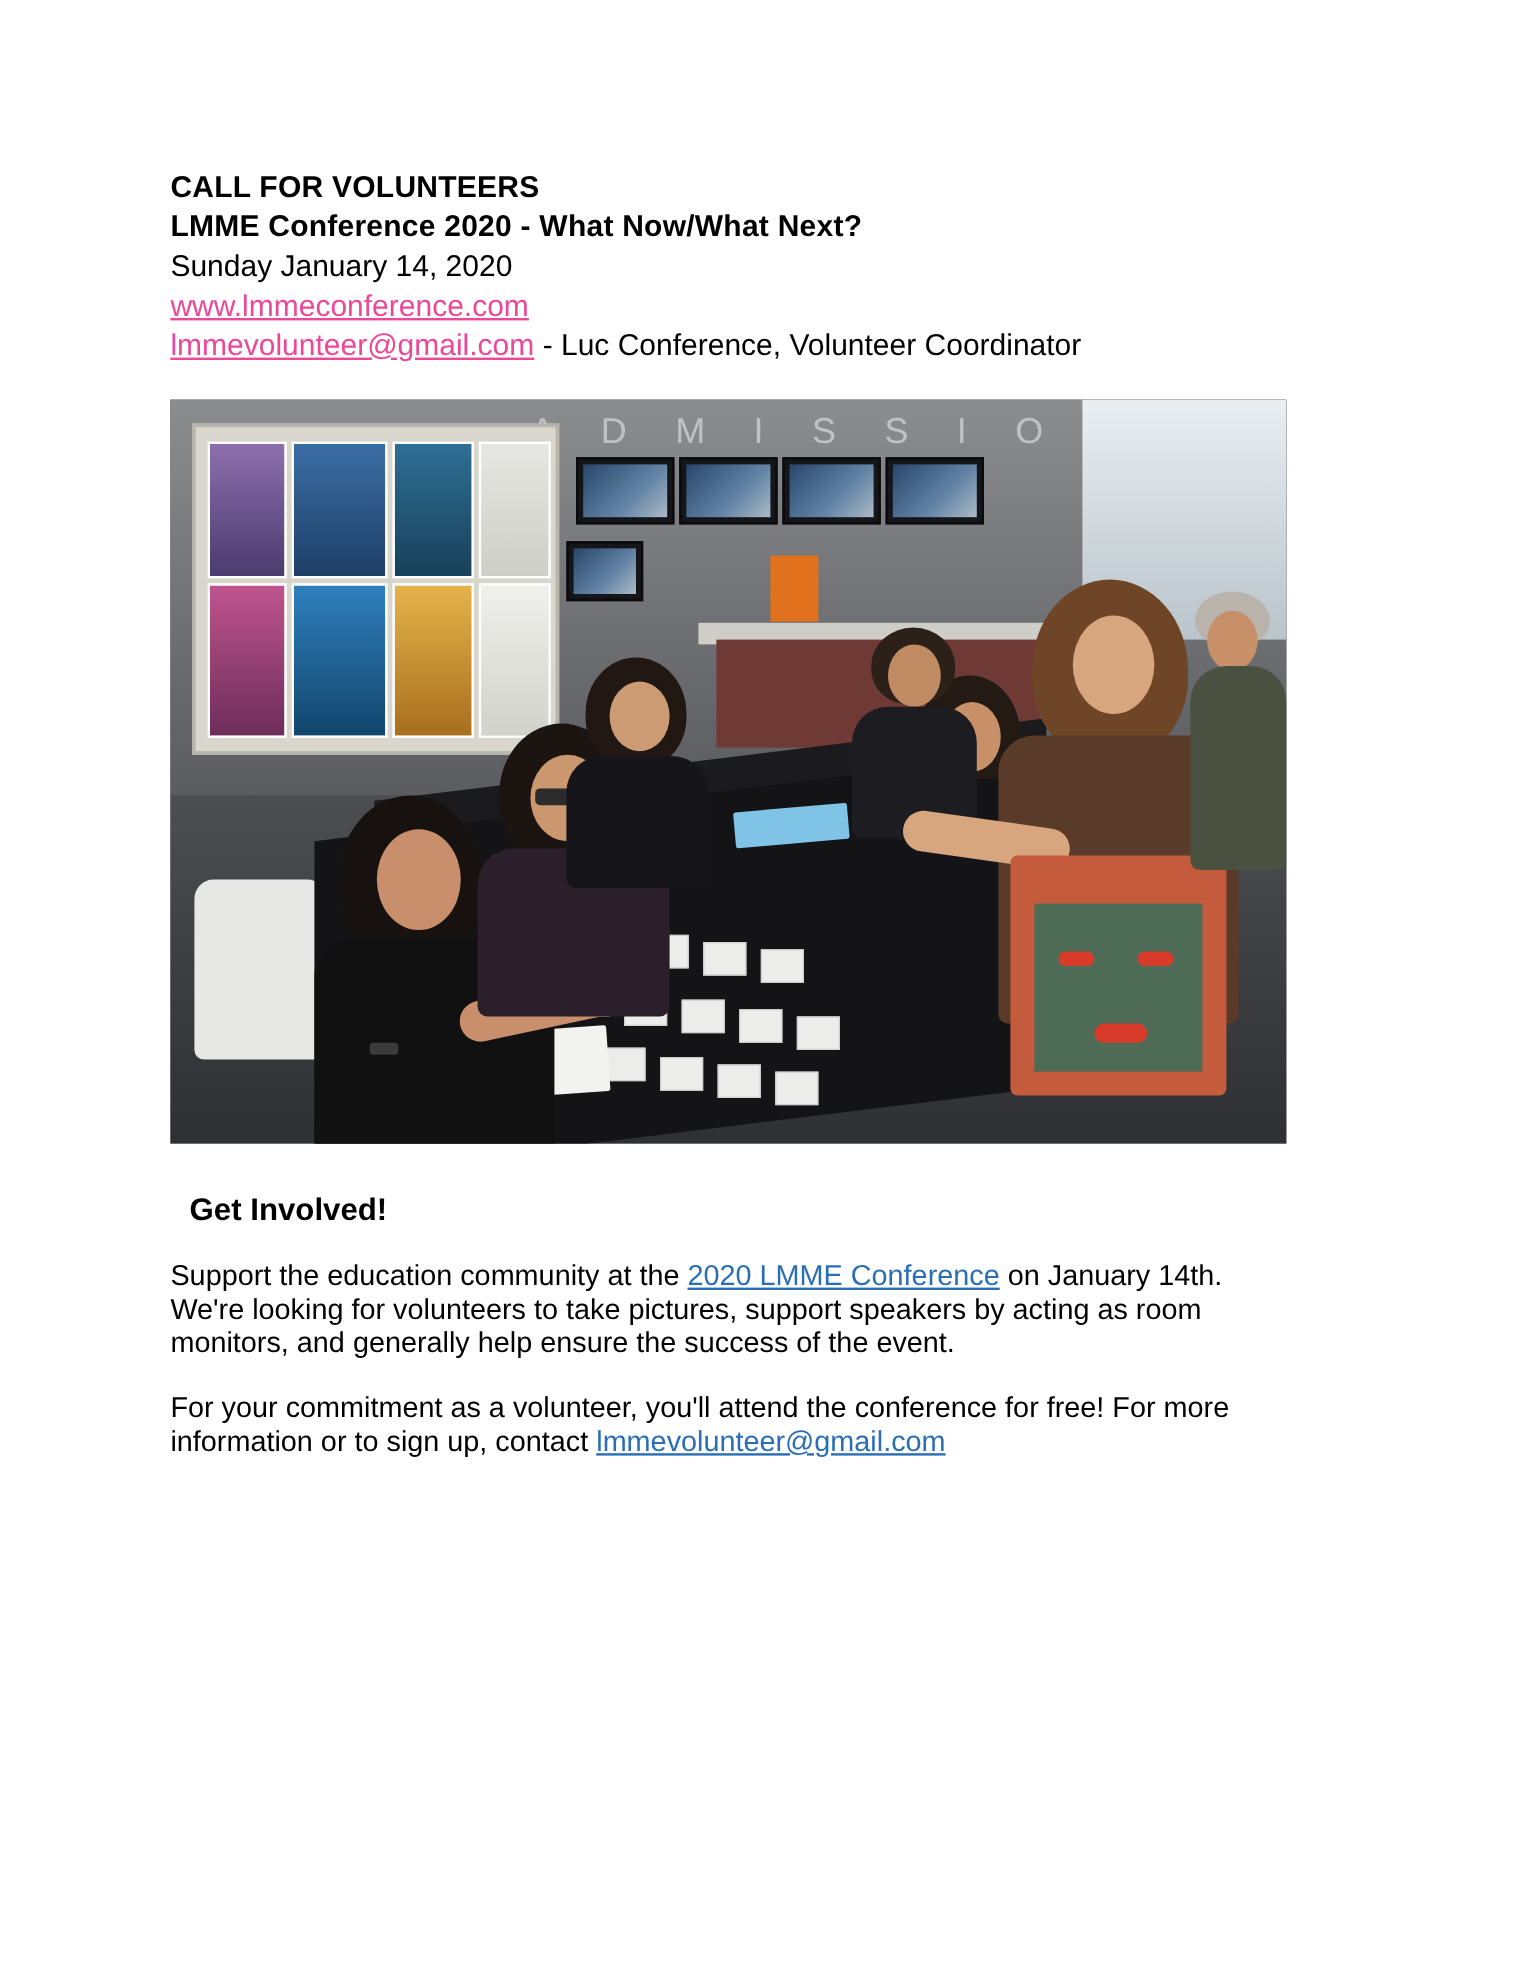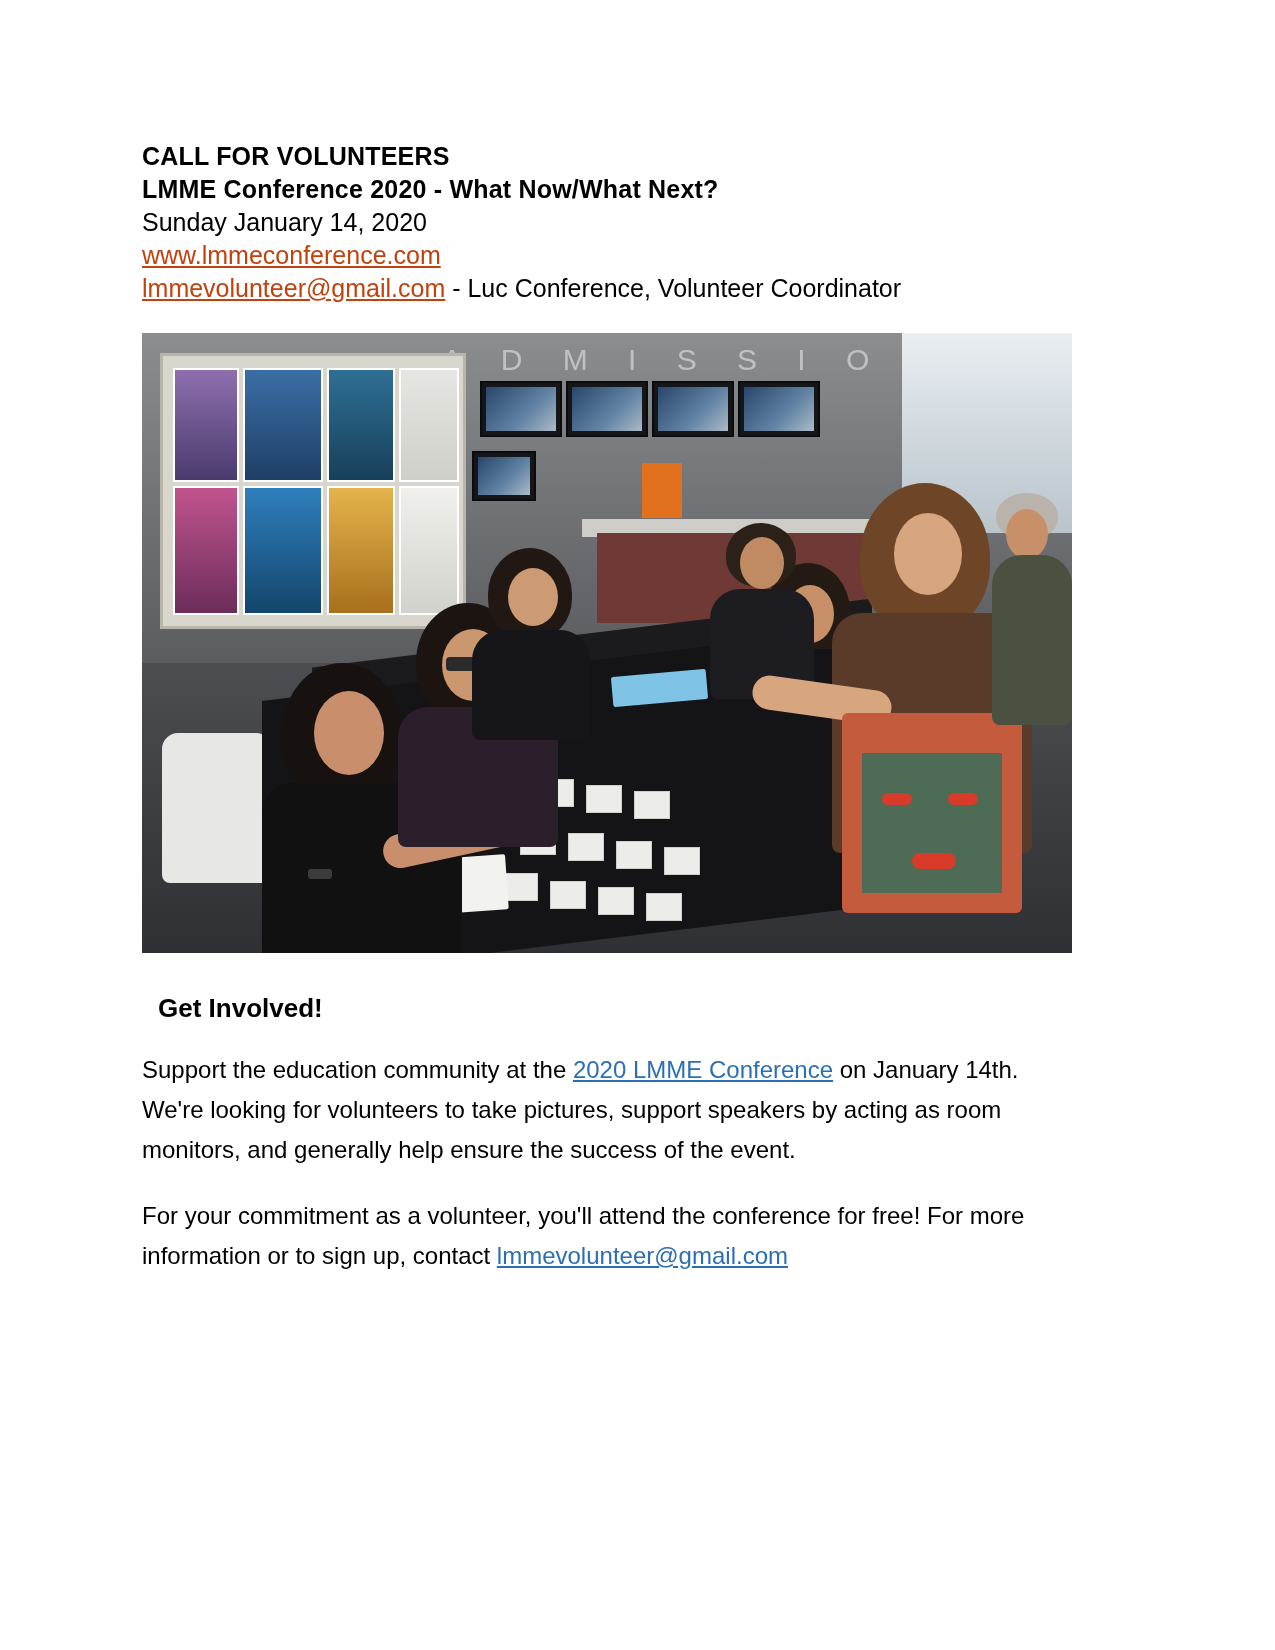--- a/index.html
+++ b/index.html
@@ -32,21 +32,21 @@
     font-size: 25px;
     font-weight: bold;
     line-height: 33px;
     letter-spacing: 0.2px;
   }
   .sub {
     font-size: 25px;
     line-height: 33px;
   }
   .link {
-    color: #c2410c;
+    color: #ec4899;
     text-decoration: underline;
     font-size: 25px;
     line-height: 33px;
     cursor: pointer;
   }
   .metaline {
     font-size: 25px;
     line-height: 33px;
   }
   .photo-wrap {
@@ -59,21 +59,21 @@
   }
   .section-title {
     margin-top: 40px;
     font-size: 26px;
     font-weight: bold;
     margin-left: 16px;
   }
   .para {
     margin-top: 26px;
     font-size: 24px;
-    line-height: 40px;
+    line-height: 28px;
     max-width: 930px;
   }
   .para a, .inline-link {
     color: #2a6fb5;
     text-decoration: underline;
     cursor: pointer;
   }
 
   
   .ph { position: absolute; }

